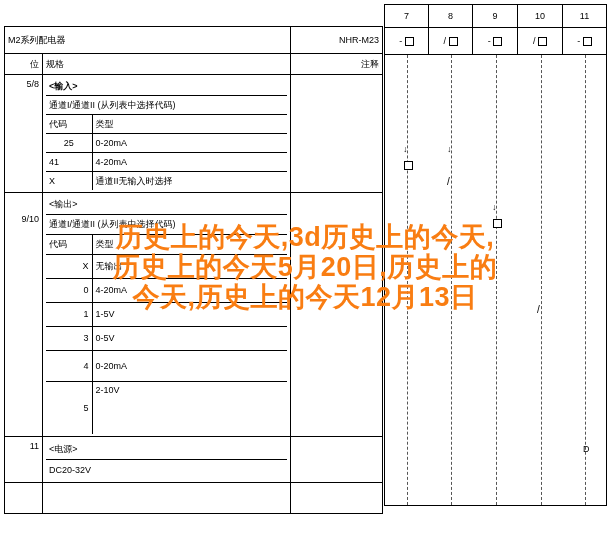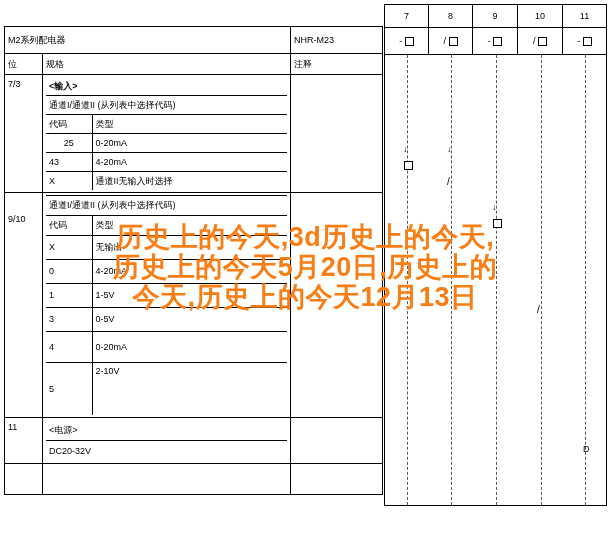--- a/index.html
+++ b/index.html
@@ -30,21 +30,21 @@
     border: 1px solid #000;
     font-size: 9px;
     line-height: 1.2;
     padding: 2px 3px;
     vertical-align: middle;
     color: #000;
     background: #fff;
     white-space: nowrap;
     overflow: hidden;
   }
-  .ctr { text-align: left; margin-left: 16px; }
+  .ctr { text-align: right; margin-left: 16px; }
   .lft { text-align: left; }
 
   
   .left-block {
     position: absolute;
     left: 4px;
     top: 26px;
     width: 380px;
   }
   .left-block table.doc { width: 326px; }
@@ -161,21 +161,21 @@
         <td class="ctr">NHR-M23</td>
       </tr>
 
       <tr class="hdr-row">
         <td class="ctr">位</td>
         <td class="lft">规格</td>
         <td class="ctr">注释</td>
       </tr>
 
       <tr>
-        <td class="ctr" style="vertical-align:top;padding-top:4px;">7/3</td>
+        <td class="ctr" style="vertical-align:top;padding-top:4px;">5/8</td>
         <td class="nopad">
           <table class="inner">
             <colgroup>
               <col style="width:46px">
               <col>
             </colgroup>
             <tbody>
                   <tr>
               <td colspan="2" style="border-left:none;border-top:none;border-right:none;height:16px;font-weight:bold;">&lt;输入&gt;</td>
             </tr>
@@ -184,21 +184,21 @@
             </tr>
             <tr>
               <td style="border-left:none;height:16px;">代码</td>
               <td style="border-right:none;height:16px;">类型</td>
             </tr>
             <tr>
               <td style="border-left:none;height:16px;text-align:center;">25</td>
               <td style="border-right:none;height:16px;">0-20mA</td>
             </tr>
             <tr>
-              <td style="border-left:none;height:16px;">43</td>
+              <td style="border-left:none;height:16px;">41</td>
               <td style="border-right:none;height:16px;">4-20mA</td>
             </tr>
             <tr>
               <td style="border-left:none;border-bottom:none;height:16px;">X</td>
               <td style="border-right:none;border-bottom:none;height:16px;">通道II无输入时选择</td>
             </tr>
           </tbody>
               </table>
         </td>
         <td></td>
@@ -206,20 +206,23 @@
 
       <tr>
         <td class="ctr" style="vertical-align:top;padding-top:21px;">9/10</td>
         <td class="nopad">
           <table class="inner">
             <colgroup>
               <col style="width:46px">
               <col>
             </colgroup>
             <tbody>
+                  <tr>
+              <td colspan="2" style="border-left:none;border-top:none;border-right:none;height:17px;">&lt;输出&gt;</td>
+            </tr>
             <tr>
               <td colspan="2" style="border-left:none;border-right:none;height:17px;">通道I/通道II (从列表中选择代码)</td>
             </tr>
             <tr>
               <td style="border-left:none;height:17px;">代码</td>
               <td style="border-right:none;height:17px;">类型</td>
             </tr>
             <tr>
               <td class="ctr" style="border-left:none;height:21px;">X</td>
               <td style="border-right:none;height:21px;">无输出</td>

